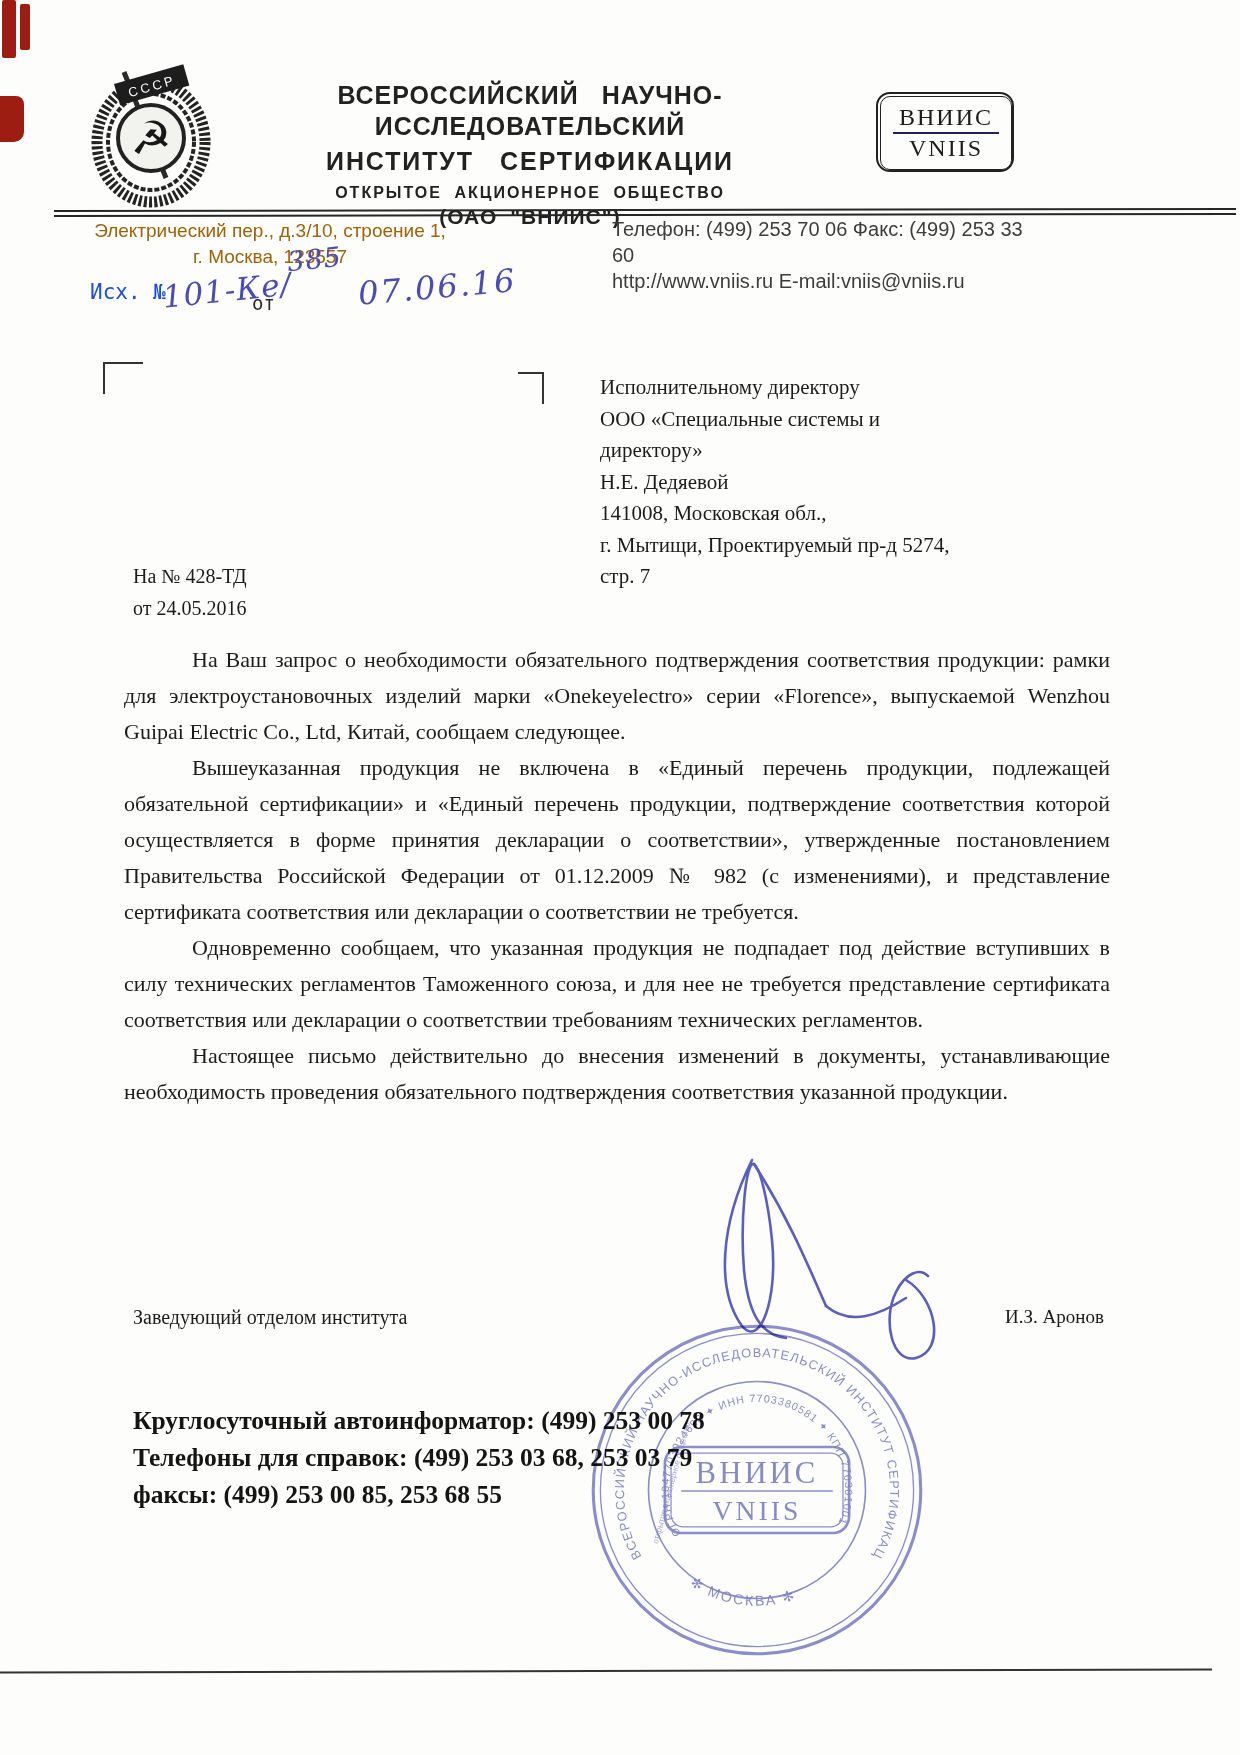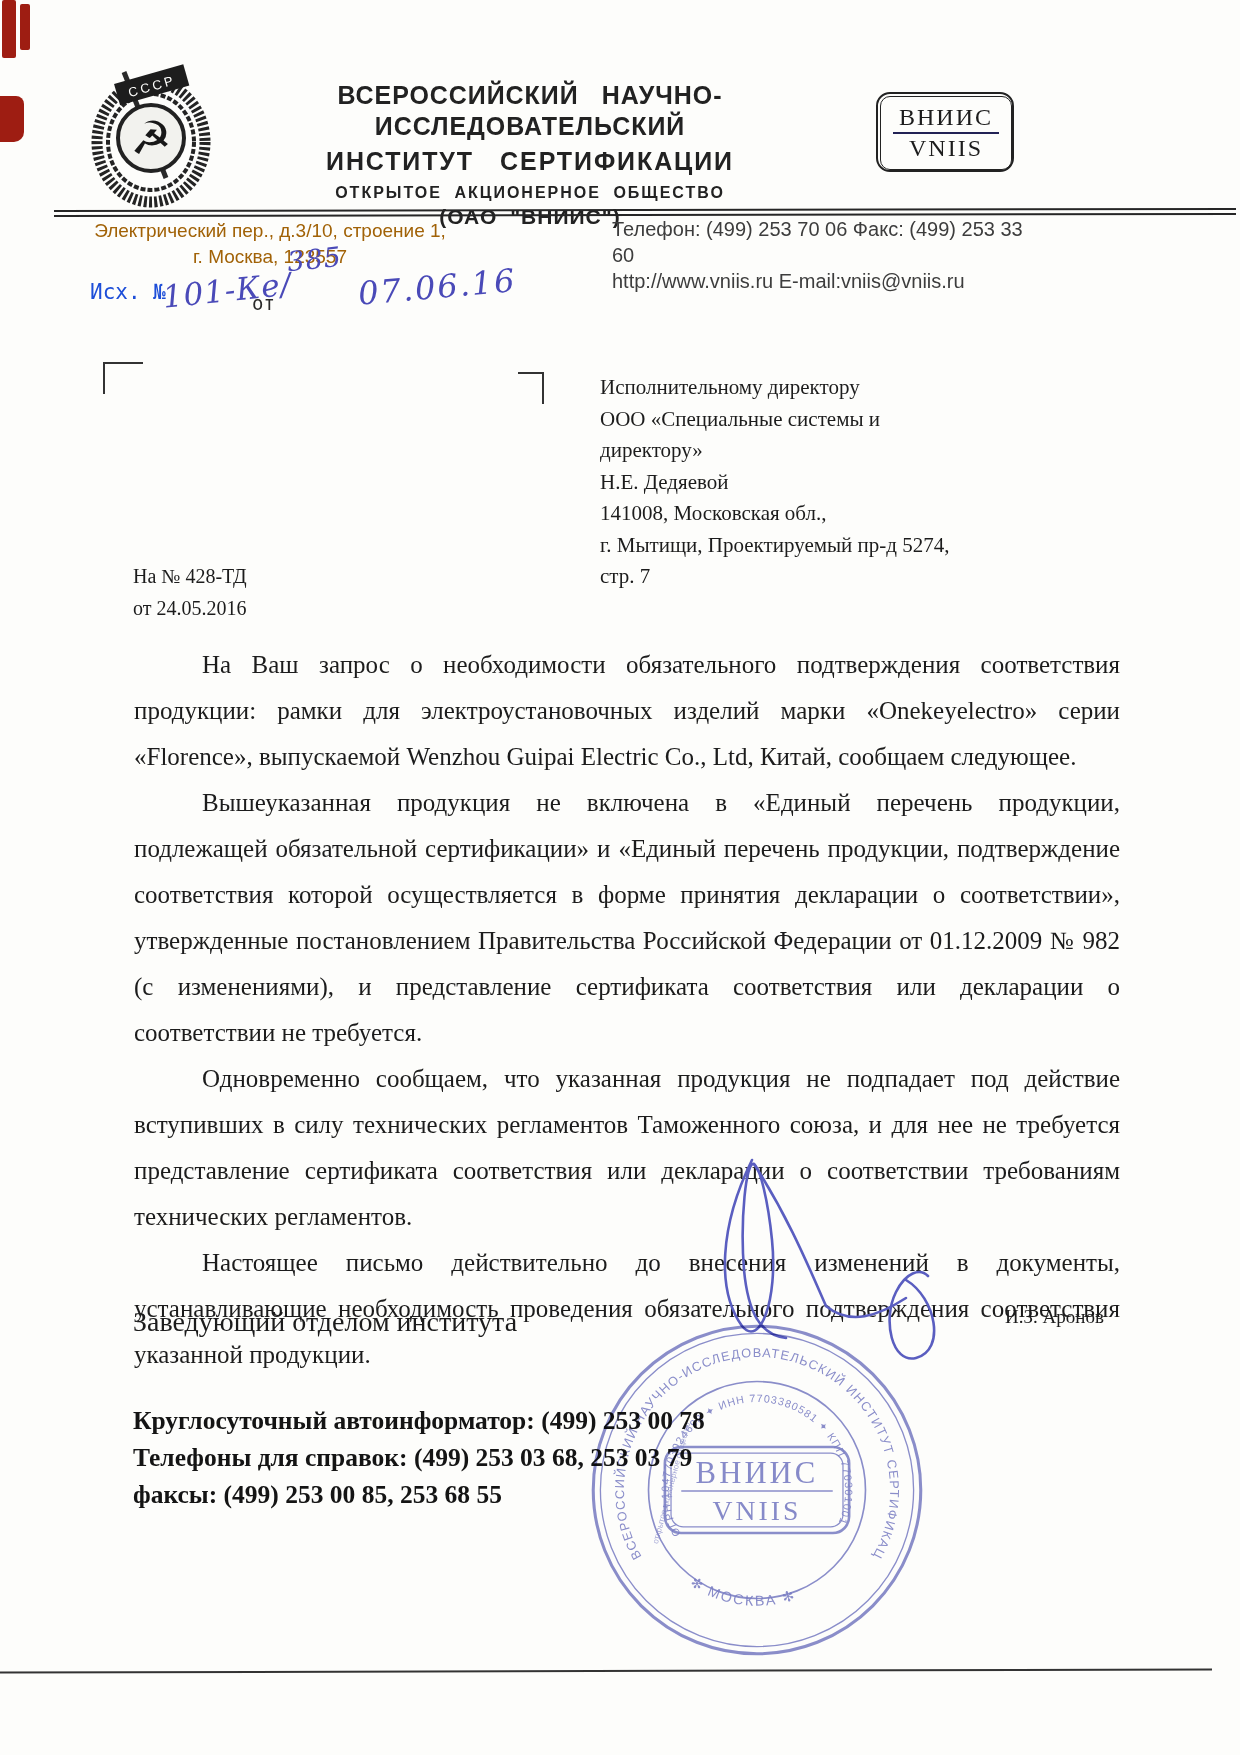--- a/index.html
+++ b/index.html
@@ -47,25 +47,25 @@
   .corner-l{position:absolute;left:103px;top:362px;width:38px;height:30px;
     border-left:2px solid #333;border-top:2px solid #333;}
   .corner-r{position:absolute;left:518px;top:372px;width:24px;height:30px;
     border-right:2px solid #333;border-top:2px solid #333;}
   
   .recipient{position:absolute;left:600px;top:372px;width:460px;
     font-size:21px;line-height:31.5px;}
   
   .in-ref{position:absolute;left:133px;top:560px;font-size:20px;line-height:32px;}
   
-  .body-text{position:absolute;left:134px;top:642px;width:986px;
-    font-size:25px;line-height:46px;text-align:justify;}
+  .body-text{position:absolute;left:124px;top:642px;width:986px;
+    font-size:22px;line-height:36px;text-align:justify;}
   .body-text p{margin:0;text-indent:68px;}
   
-  .sig-title{position:absolute;left:133px;top:1306px;font-size:28px;}
+  .sig-title{position:absolute;left:133px;top:1306px;font-size:20px;}
   .sig-name{position:absolute;left:1005px;top:1306px;font-size:19px;}
   .pen-sig{position:absolute;left:620px;top:1130px;width:360px;height:230px;}
   
   .foot-contacts{position:absolute;left:133px;top:1402px;font-size:25.5px;font-weight:bold;
     line-height:37px;color:#141414;}
   
   .stamp{position:absolute;left:583px;top:1316px;width:348px;height:348px;mix-blend-mode:multiply;}
   
   .rule-bottom{position:absolute;left:0;top:1670px;width:1212px;height:0;
     border-top:2px solid #333;transform:rotate(-0.15deg);}

